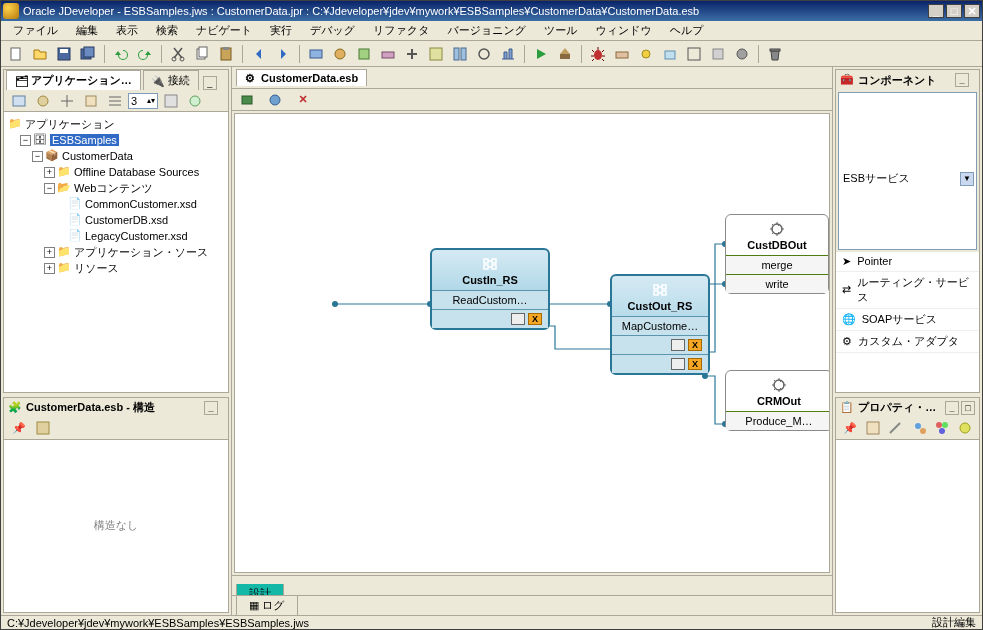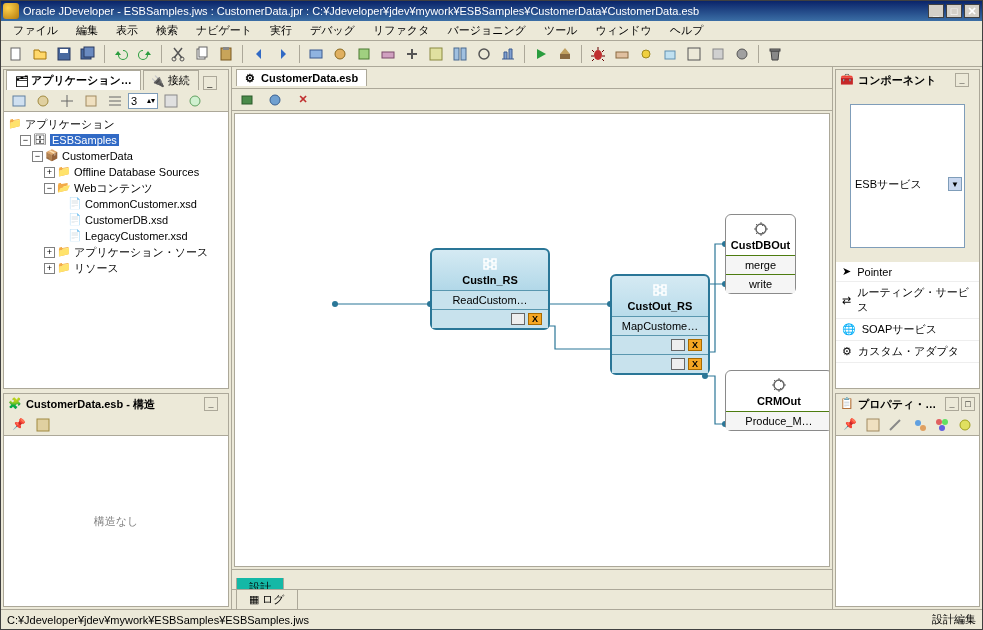--- a/index.html
+++ b/index.html
@@ -54,23 +54,23 @@
 .op-filter { width: 14px; height: 12px; border: 1px solid #666; background: #eee; display: inline-block; }
 .op-x { width: 14px; height: 12px; background: #f5a623; border: 1px solid #a86a00; color: #000; font-weight: bold; font-size: 9px; display: inline-flex; align-items: center; justify-content: center; }
 .conn { stroke: #2a7697; stroke-width: 1.2; fill: none; }
 .conn-dot { fill: #2a7697; }
 .footer-tabs { height: 20px; display: flex; align-items: center; padding-left: 4px; border-top: 1px solid #aca899; }
 .ftab { padding: 2px 12px; border: 1px solid #aca899; border-top: none; background: #ece9d8; font-size: 10px; }
 .ftab.active { background: #14b8a6; margin-top: 17px; }
 .ftab-icon { display: inline-block; width: 10px; height: 10px; margin-right: 3px; }
 .comp-list { background: #fff; }
 .comp-row { display: flex; align-items: center; padding: 3px 6px; gap: 6px; border-bottom: 1px solid #eee; }
-.combo { height: 18px; border: 1px solid #7f9db9; background: #fff; display: flex; align-items: center; padding: 16px 2px 0 4px; flex: 1; margin: 14px; }
+.combo { height: 18px; border: 1px solid #7f9db9; background: #fff; display: flex; align-items: center; padding: 16px 2px 0 4px; flex: 1; margin: 2px; }
 .combo-arrow { width: 14px; height: 14px; background: #c9d7ef; border: 1px solid #7f9db9; display: flex; align-items: center; justify-content: center; font-size: 8px; }
-.statusbar { height: 20px; display: flex; align-items: center; padding: 0 6px; border-top: 1px solid #aca899; background: #ece9d8; justify-content: space-between; }
+.statusbar { height: 14px; display: flex; align-items: center; padding: 0 6px; border-top: 1px solid #aca899; background: #ece9d8; justify-content: space-between; }
 .spin { width: 30px; height: 16px; border: 1px solid #7f9db9; background: #fff; display: flex; align-items: center; padding: 0 2px; font-size: 10px;}
 </style>
 </head>
 <body>
 
 <div class="window">
   <div class="titlebar">
     <div class="titlebar-icon"></div>
     <div class="titlebar-text">Oracle JDeveloper - ESBSamples.jws : CustomerData.jpr : C:¥Jdeveloper¥jdev¥mywork¥ESBSamples¥CustomerData¥CustomerData.esb</div>
     <div class="titlebar-btns">
@@ -482,21 +482,21 @@
                   <span class="op-filter"></span>
                   <span class="op-x">X</span>
                 </div>
               <div class="esb-op">
                   <span style="flex:1"></span>
                   <span class="op-filter"></span>
                   <span class="op-x">X</span>
                 </div>
             </div>
 
-            <div class="esb-node" style="left:490px;top:100px;width:71px">
+            <div class="esb-node" style="left:490px;top:100px;width:104px">
               <div class="esb-head">
                   <svg class="esb-icon" viewBox="0 0 18 16">
                     <circle cx="9" cy="8" r="5" fill="none" stroke="#666" stroke-width="1.5"></circle>
                     <path d="M9 1v3M9 12v3M2 8h3M13 8h3M4 3l2 2M12 3l-2 2M4 13l2-2M12 13l-2-2" stroke="#666"></path>
                   </svg>
                   <div class="esb-title">CustDBOut</div>
                 </div>
               <div class="esb-op">
                   <span>merge</span>
                 </div>

